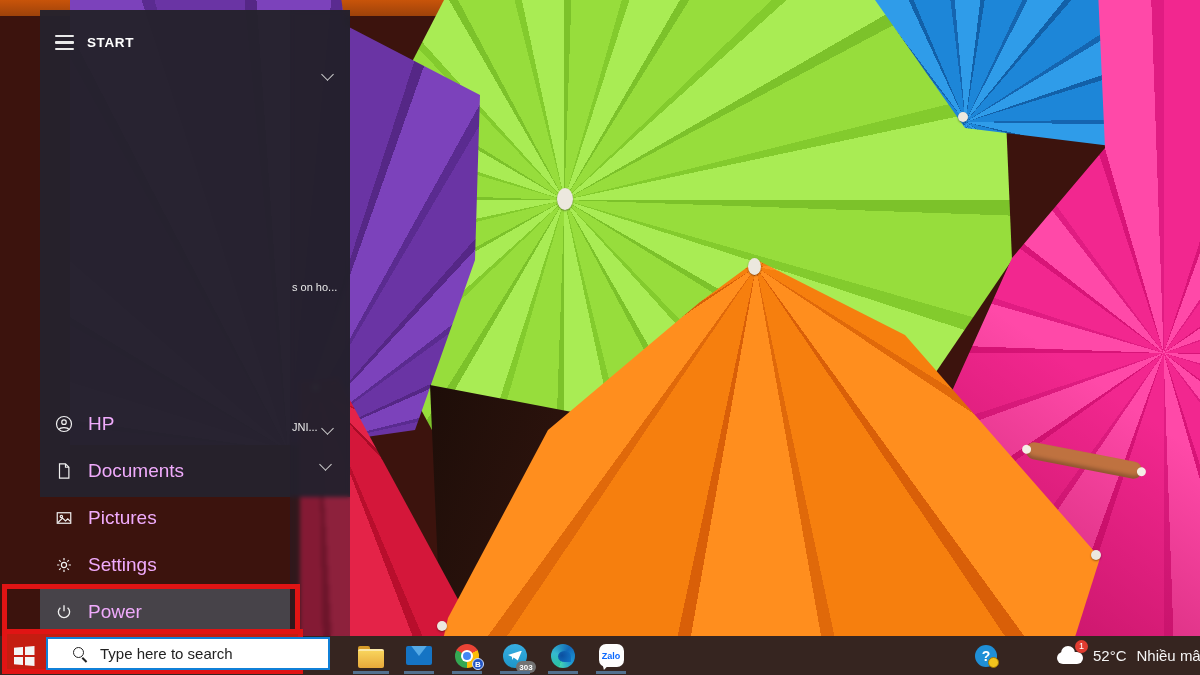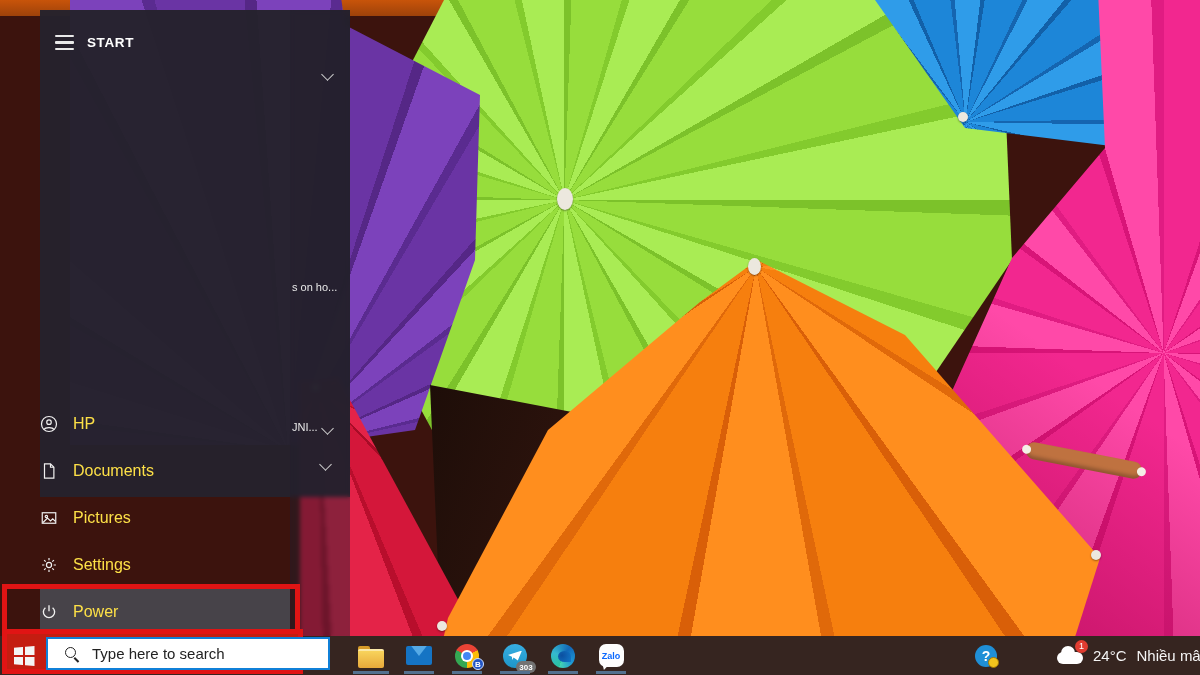--- a/index.html
+++ b/index.html
@@ -65,34 +65,34 @@
   .chev{width:9px;height:9px;border-right:1.6px solid #cfcfcf;
      border-bottom:1.6px solid #cfcfcf;transform:rotate(45deg);}
   #chev1{left:283px;top:60px;} #chev2{left:283px;top:414px;} #chev3{left:281px;top:450px;}
   .trunc{color:#e8e8e8;font-size:11px;white-space:nowrap;}
   #trunc1{left:252px;top:271px;} #trunc2{left:252px;top:411px;text-align:center;}
   #menu-header{left:15px;top:25px;display:flex;align-items:center;gap:13px;}
   #hamburger{width:19px;height:15px;display:flex;flex-direction:column;justify-content:space-between;cursor:pointer;}
   #hamburger span{display:block;height:2.4px;background:#e9e9e9;border-radius:1px;}
   #start-title{color:#fff;font-size:13.5px;font-weight:bold;letter-spacing:.6px;}
   .menu-row{left:0;width:250px;height:47px;display:flex;align-items:center;
-     gap:15px;color:#fde047;font-size:16px;cursor:pointer;}
+     padding-left:15px;gap:15px;color:#f0abfc;font-size:19px;cursor:pointer;}
   .menu-row svg{width:18px;height:18px;flex:0 0 18px;}
   #row-user{top:390px;} #row-documents{top:437px;} #row-pictures{top:484px;}
   #row-settings{top:531px;} #row-power{top:578px;background:#474349;}
 
   
   #taskbar{left:0;top:636px;width:1200px;height:39px;background:#362520;z-index:22;}
   #win-btn{left:9px;top:641px;width:30px;height:30px;display:flex;align-items:center;
      justify-content:center;z-index:35;cursor:pointer;}
   #win-flag{width:21px;height:20px;display:grid;grid-template:1fr 1fr/1fr 1fr;gap:2px;
      clip-path:polygon(0 9%,100% 0,100% 100%,0 91%);}
   #win-flag i{background:#f4f4f4;}
   #search-box{left:46px;top:637px;width:284px;height:33px;background:#fff;
-     border:2px solid #1080d8;display:flex;align-items:center;padding-left:16px;gap:10px;z-index:34;}
+     border:2px solid #1080d8;display:flex;align-items:center;padding-left:24px;gap:10px;z-index:34;}
   #search-box input{border:0;outline:0;font-size:15px;width:200px;
      font-family:"Liberation Sans",sans-serif;color:#1a1a1a;background:transparent;}
   #search-box input::placeholder{color:#222;opacity:1;}
   #magnifier{width:16px;height:16px;position:relative;flex:0 0 16px;}
   #magnifier::before{content:"";position:absolute;left:1px;top:1px;width:9px;height:9px;
      border:1.8px solid #222;border-radius:50%;}
   #magnifier::after{content:"";position:absolute;left:11px;top:11px;width:6px;height:1.8px;
      background:#222;transform:rotate(45deg);transform-origin:0 0;}
   #app-icons{left:358px;top:636px;height:39px;display:flex;gap:22px;z-index:24;}
   .app{width:26px;height:39px;position:relative;display:flex;align-items:center;
@@ -285,19 +285,19 @@
     </div>
   </div>
 
   <div class="abs" id="tray">
     <div id="help-icon">?</div>
     <div id="weather">
       <div id="cloud">
         <div id="weather-badge">1</div>
       </div>
       <div id="weather-text">
-        <span>24°C</span>
+        <span>52°C</span>
         <span>Nhiều mây</span>
       </div>
     </div>
   </div>
 
 </div>
 
 </body></html>

